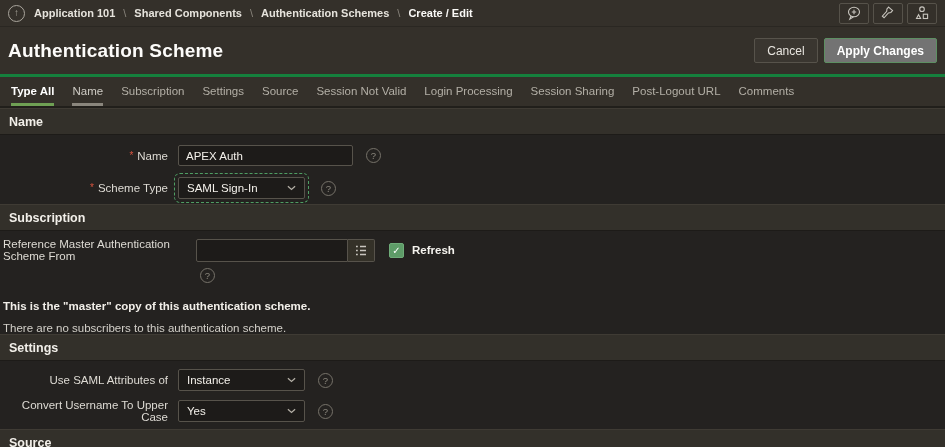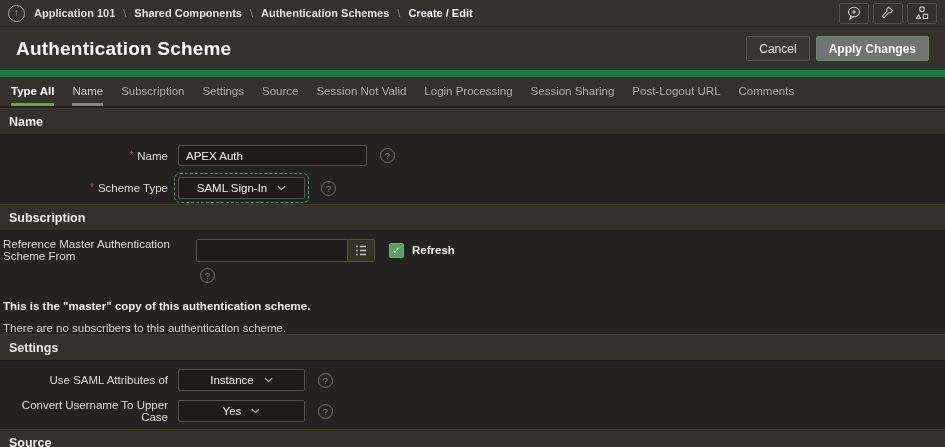--- a/index.html
+++ b/index.html
@@ -26,21 +26,21 @@
   .topbar-spacer { flex: 1; }
   .icon-btn {
     width: 30px; height: 21px; border: 1px solid #56524a; border-radius: 2px;
     background: #34302a; display: flex; align-items: center; justify-content: center;
     margin-left: 4px; cursor: pointer;
   }
   .icon-btn svg { stroke: #c9c6bf; fill: none; stroke-width: 1.1; }
   
   .title-row {
     height: 50px; background: #34302a; display: flex; align-items: center;
-    padding: 0 16px; border-bottom: 7px solid #15803d;
+    padding: 0 8px; border-bottom: 3px solid #15803d;
   }
   .page-title { font-size: 19px; font-weight: 700; color: #fdfcfa; letter-spacing: .2px; }
   .title-spacer { flex: 1; }
   .btn {
     height: 25px; display: inline-flex; align-items: center; padding: 0 12px;
     border-radius: 2px; font-size: 12px; cursor: pointer;
   }
   .btn-cancel { background: #3a3630; border: 1px solid #57534b; color: #e8e5df; margin-right: 6px; }
   .btn-apply { background: #737373; border: 1px solid #5d8f62; color: #ffffff; font-weight: 700; }
   
@@ -69,21 +69,21 @@
   }
   .req { color: #d9543f; font-size: 10px; vertical-align: top; margin-right: 4px; }
   .text-input {
     height: 21px; background: #1d1b19; border: 1px solid #57534b; border-radius: 2px;
     color: #f3f0ea; font-size: 11.5px; padding: 0 7px;
     font-family: "Liberation Sans", sans-serif;
   }
   .select {
     height: 22px; background: #1d1b19; border: 1px solid #57534b; border-radius: 2px;
     color: #f3f0ea; font-size: 11.5px; padding: 0 8px;
-    display: inline-flex; align-items: center; justify-content: center;
+    display: inline-flex; align-items: center; justify-content: space-between;
     cursor: pointer;
   }
   .select svg { stroke: #b3afa6; fill: none; stroke-width: 1.4; flex: 0 0 auto; margin-left: 10px; }
   .focus-dashed { outline: 1px dashed #4f9e63; outline-offset: 3px; }
   .help {
     width: 15px; height: 15px; border: 1px solid #767269; border-radius: 50%;
     color: #8d897f; font-size: 9.5px; display: inline-flex; align-items: center;
     justify-content: center; margin-left: 13px; flex: 0 0 auto; cursor: pointer;
   }
   
@@ -159,21 +159,21 @@
 </div>
 
 <div class="section-header">
   <span>Name</span>
 </div>
 <div class="section-body" style="padding: 10px 0 5px;">
   <div class="field-row">
     <div class="lbl">
       <span class="req">*</span><span>Name</span>
     </div>
-    <input class="text-input" style="width: 189px;" value="APEX Auth">
+    <input class="text-input" style="width: 175px;" value="APEX Auth">
     <div class="help">?</div>
   </div>
   <div class="field-row" style="margin-top:11px">
     <div class="lbl">
       <span class="req">*</span><span>Scheme Type</span>
     </div>
     <div class="select focus-dashed" style="width:127px">
       <span>SAML Sign-In</span>
       <svg width="9" height="6" viewBox="0 0 10 6">
           <polyline points="1,1 5,4.6 9,1"></polyline>

